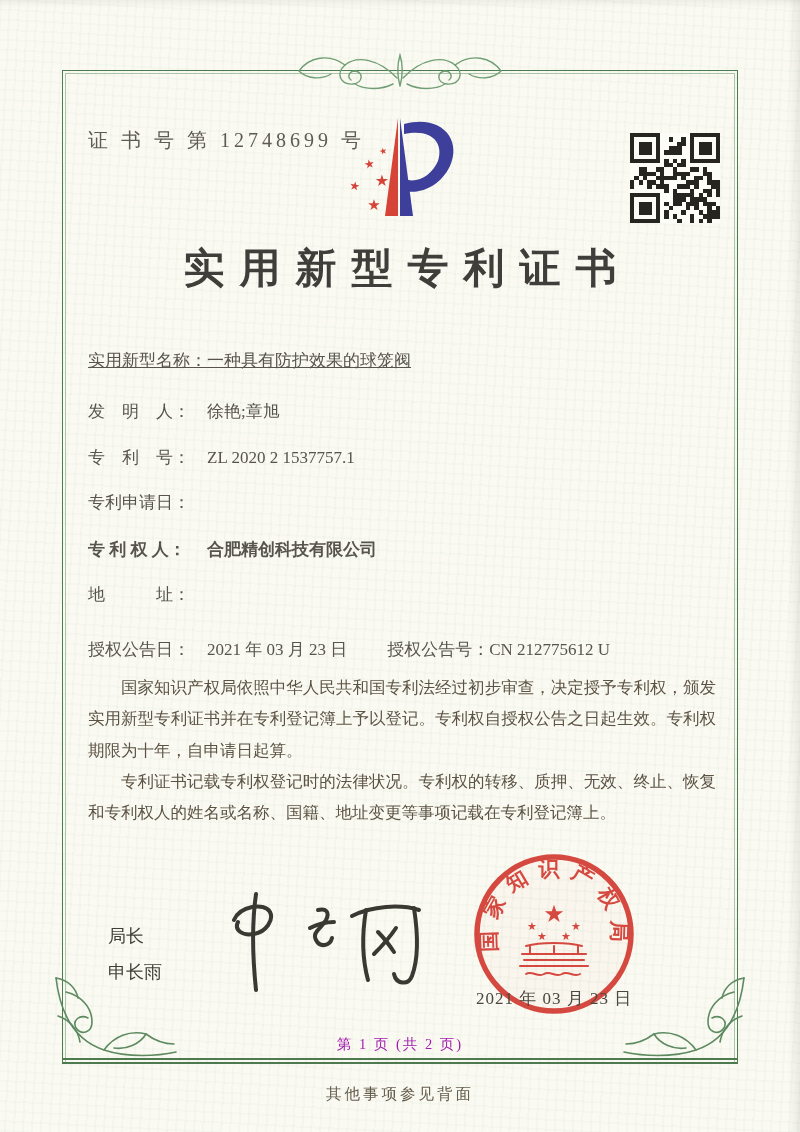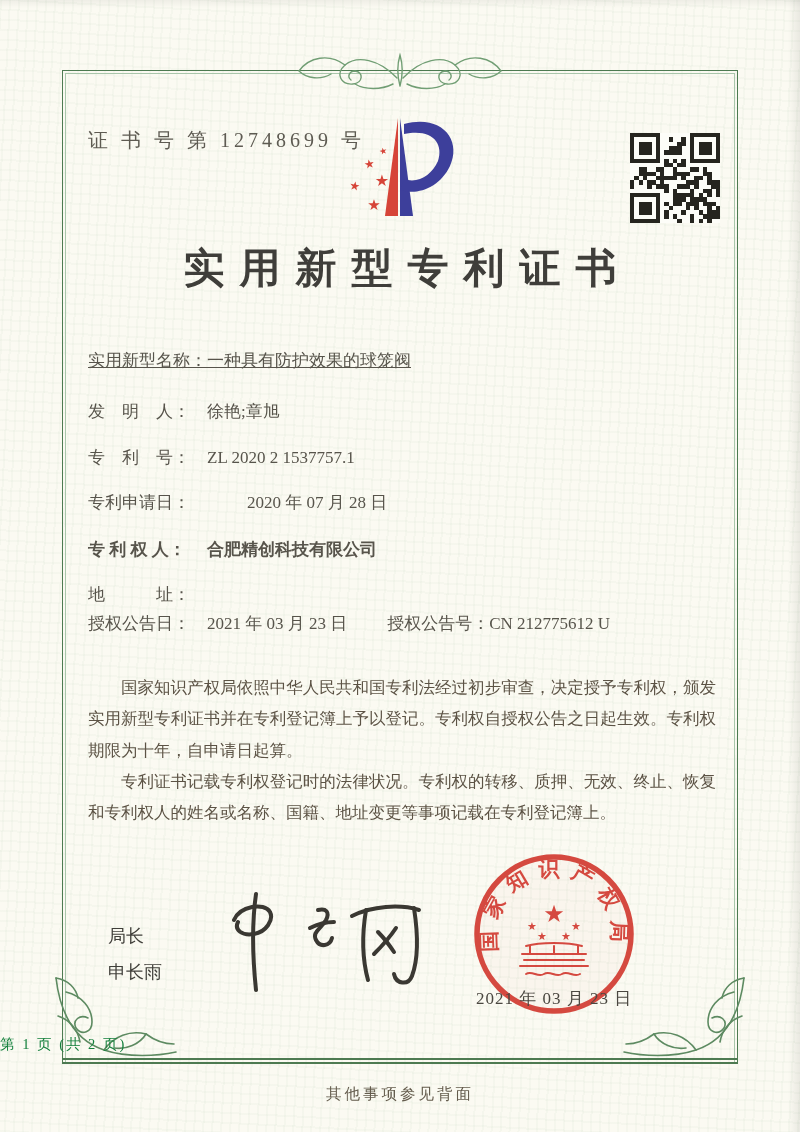--- a/index.html
+++ b/index.html
@@ -37,38 +37,38 @@
   .qr svg{width:100%;height:100%;display:block;}
 
   .title{position:absolute;left:0;right:0;top:241px;text-align:center;
     font-size:41px;font-weight:600;letter-spacing:15px;text-indent:15px;color:#3f3e3a;}
 
   .fields{position:absolute;left:88px;right:84px;top:348px;font-size:17px;color:#57544b;}
   .field-row{display:flex;align-items:flex-start;line-height:25px;}
   .field-label{flex:none;width:119px;white-space:pre;}
   .field-value{flex:1;}
   .m0{margin-bottom:26px;text-decoration:underline;} .m1{margin-bottom:21px;} .m2{margin-bottom:20px;}
-  .m3{margin-bottom:22px;gap:40px;} .m4{margin-bottom:20px;font-weight:bold;} .m5{margin-bottom:4px;}
+  .m3{margin-bottom:22px;gap:40px;} .m4{margin-bottom:20px;font-weight:bold;} .m5{margin-bottom:30px;}
   .grant-row{display:flex;line-height:25px;}
   .grant-pair{display:flex;}
   .grant-pair.second{margin-left:40px;}
 
   .paragraphs{position:absolute;left:88px;right:84px;top:672px;
     font-size:16.5px;line-height:1.9;color:#5c5345;text-align:justify;}
   .paragraphs p{margin:0;text-indent:2em;}
 
   .signer{position:absolute;left:108px;top:918px;font-size:18px;color:#403f3a;line-height:36px;}
   .signature{position:absolute;left:214px;top:888px;width:222px;height:110px;}
 
   .seal{position:absolute;left:470px;top:850px;width:168px;height:168px;opacity:.92;}
   .seal-date{position:absolute;left:468px;top:987px;width:172px;text-align:center;
     font-size:17px;letter-spacing:1px;color:#4a4740;}
 
-  .page-info{position:absolute;left:0;right:0;top:1035px;
-    font-size:14.5px;color:#15803d;letter-spacing:2px;}
+  .page-info{position:absolute;left:0;right:0;top:1035px;text-align:center;
+    font-size:14.5px;color:#a21caf;letter-spacing:2px;}
   .back-note{position:absolute;left:0;right:0;top:1084px;text-align:center;
     font-size:15.5px;color:#645c4d;letter-spacing:3px;}
 </style>
 </head>
 <body>
 
 <div class="scan-shadow-right"></div>
 <div class="scan-shadow-top"></div>
 
 <div class="frame">
@@ -362,21 +362,20 @@
   <div class="field-row m1">
     <span class="field-label">发　明　人：</span>
     <span class="field-value">徐艳;章旭</span>
   </div>
   <div class="field-row m2">
     <span class="field-label">专　利　号：</span>
     <span class="field-value">ZL 2020 2 1537757.1</span>
   </div>
   <div class="field-row m3">
     <span class="field-label">专利申请日：</span>
-    <span class="field-value">2020 年 07 月 28 日</span>
   </div>
   <div class="field-row m4">
     <span class="field-label">专 利 权 人：</span>
     <span class="field-value">合肥精创科技有限公司</span>
   </div>
   <div class="field-row m5">
     <span class="field-label">地　　　址：</span>
   </div>
   <div class="grant-row">
     <span class="grant-pair">

